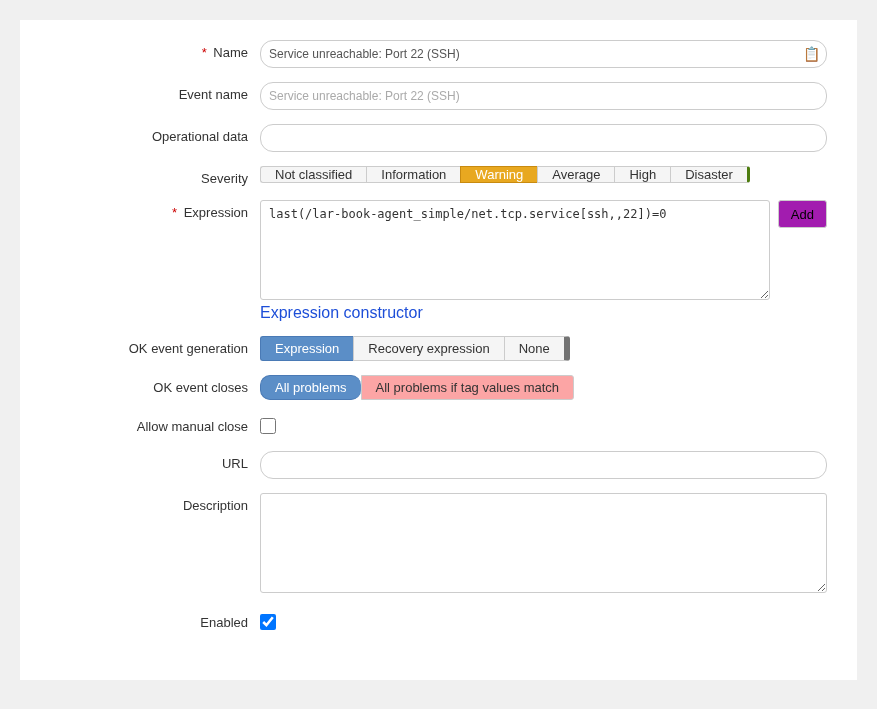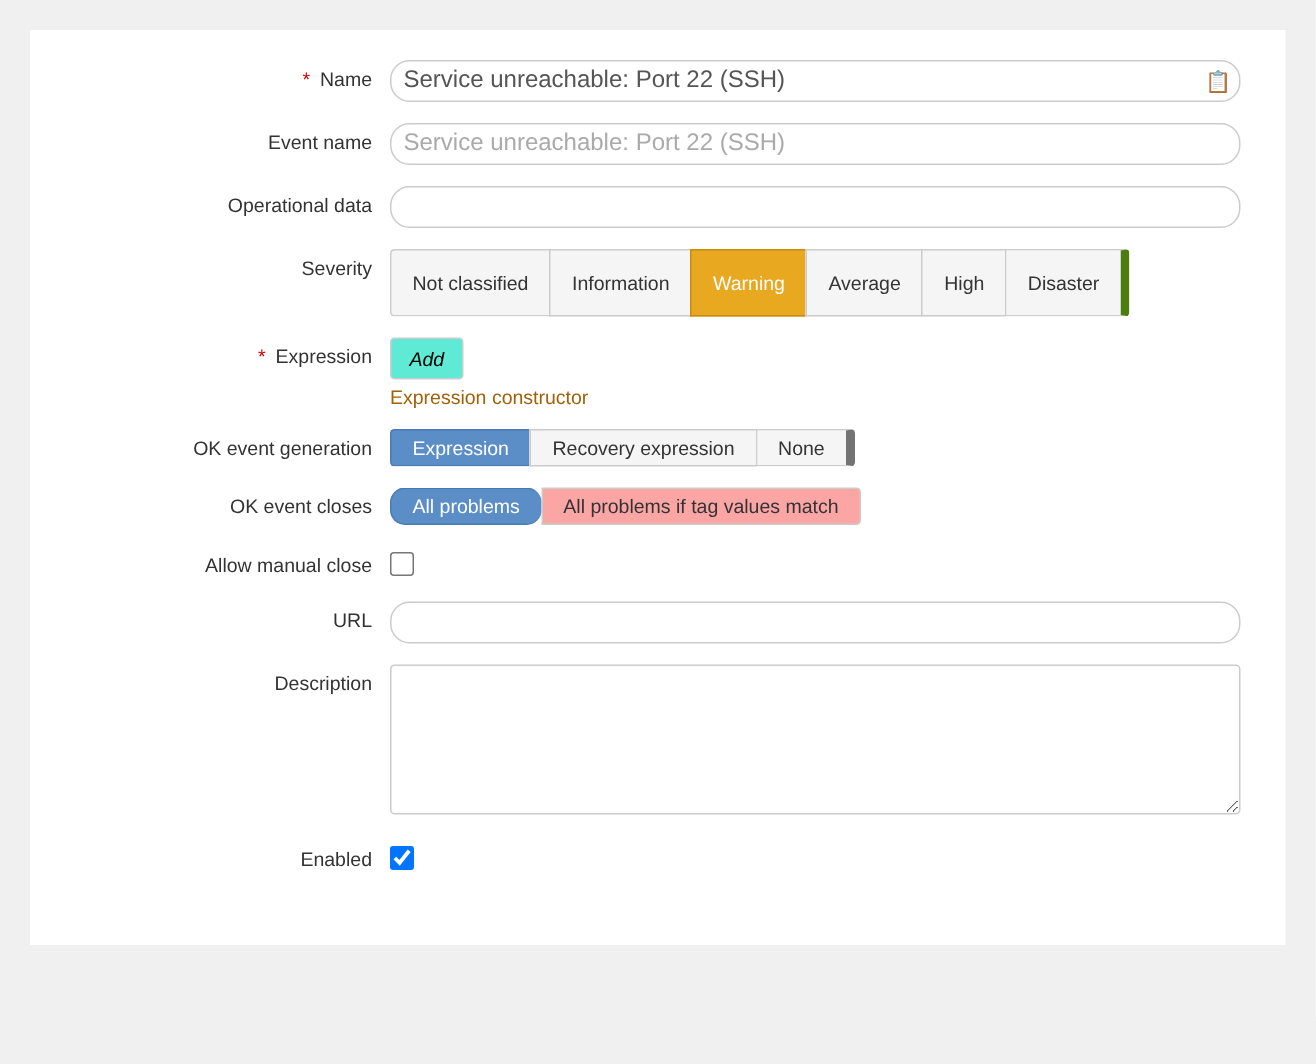--- a/index.html
+++ b/index.html
@@ -34,21 +34,21 @@
       margin-right: 3px;
     }
     .form-control {
       flex: 1;
     }
     input[type="text"] {
       width: 100%;
       padding: 4px 8px;
       border: 1px solid #ccc;
       border-radius: 13px;
-      font-size: 16px;
+      font-size: 12px;
       height: 28px;
       color: #555;
     }
     input[type="text"]::placeholder {
       color: #aaa;
     }
     textarea {
       width: 100%;
       padding: 6px 8px;
       border: 1px solid #ccc;
@@ -70,62 +70,61 @@
       transform: translateY(-50%);
       color: #999;
       font-size: 14px;
     }
     
     .severity-group {
       display: flex;
       gap: 0;
     }
     .severity-btn {
-      padding: 14px 14px;
+      padding: 0 14px;
       border: 1px solid #ccc;
       background: #f5f5f5;
       cursor: pointer;
       font-size: 13px;
       color: #333;
       border-right: none;
     }
     .severity-btn:first-child { border-radius: 3px 0 0 3px; }
-    .severity-btn:last-child { border-radius: 0 3px 3px 0; border-right: 6px solid #4d7c0f; text-align: center; }
+    .severity-btn:last-child { border-radius: 0 3px 3px 0; border-right: 3px solid #4d7c0f; text-align: center; }
     .severity-btn.active-warning {
       background: #e8a820;
       color: #fff;
       border-color: #c88a10;
     }
     
     .expression-wrapper {
       display: flex;
       align-items: flex-start;
       gap: 8px;
     }
     .expression-wrapper textarea {
       flex: 1;
       height: 100px;
       font-family: monospace;
       font-size: 12px;
     }
     .btn-add-expr {
       padding: 4px 12px;
-      background: #5eead4;
+      background: #a21caf;
       border: 1px solid #ccc;
       border-radius: 3px;
       cursor: pointer;
       font-size: 13px;
       white-space: nowrap;
       height: 28px;
-      font-style: italic;
     }
     .expression-constructor-link {
-      color: #a16207;
+      color: #1d4ed8;
       text-decoration: none;
-      font-size: 13px;
+      font-size: 16px;
       margin-top: 4px;
       display: inline-block;
     }
     
     .toggle-group {
       display: flex;
       gap: 0;
     }
     .toggle-btn {
       padding: 4px 14px;
@@ -237,20 +236,21 @@
     </div>
   </div>
 
   <div class="form-row">
     <div class="form-label">
       <span class="required">*</span>
       <span>Expression</span>
     </div>
     <div class="form-control">
       <div class="expression-wrapper">
+        <textarea style="">last(/lar-book-agent_simple/net.tcp.service[ssh,,22])=0</textarea>
         <button class="btn-add-expr">Add</button>
       </div>
       <a href="#" class="expression-constructor-link">Expression constructor</a>
     </div>
   </div>
 
   <div class="form-row">
     <div class="form-label">
       <span>OK event generation</span>
     </div>

